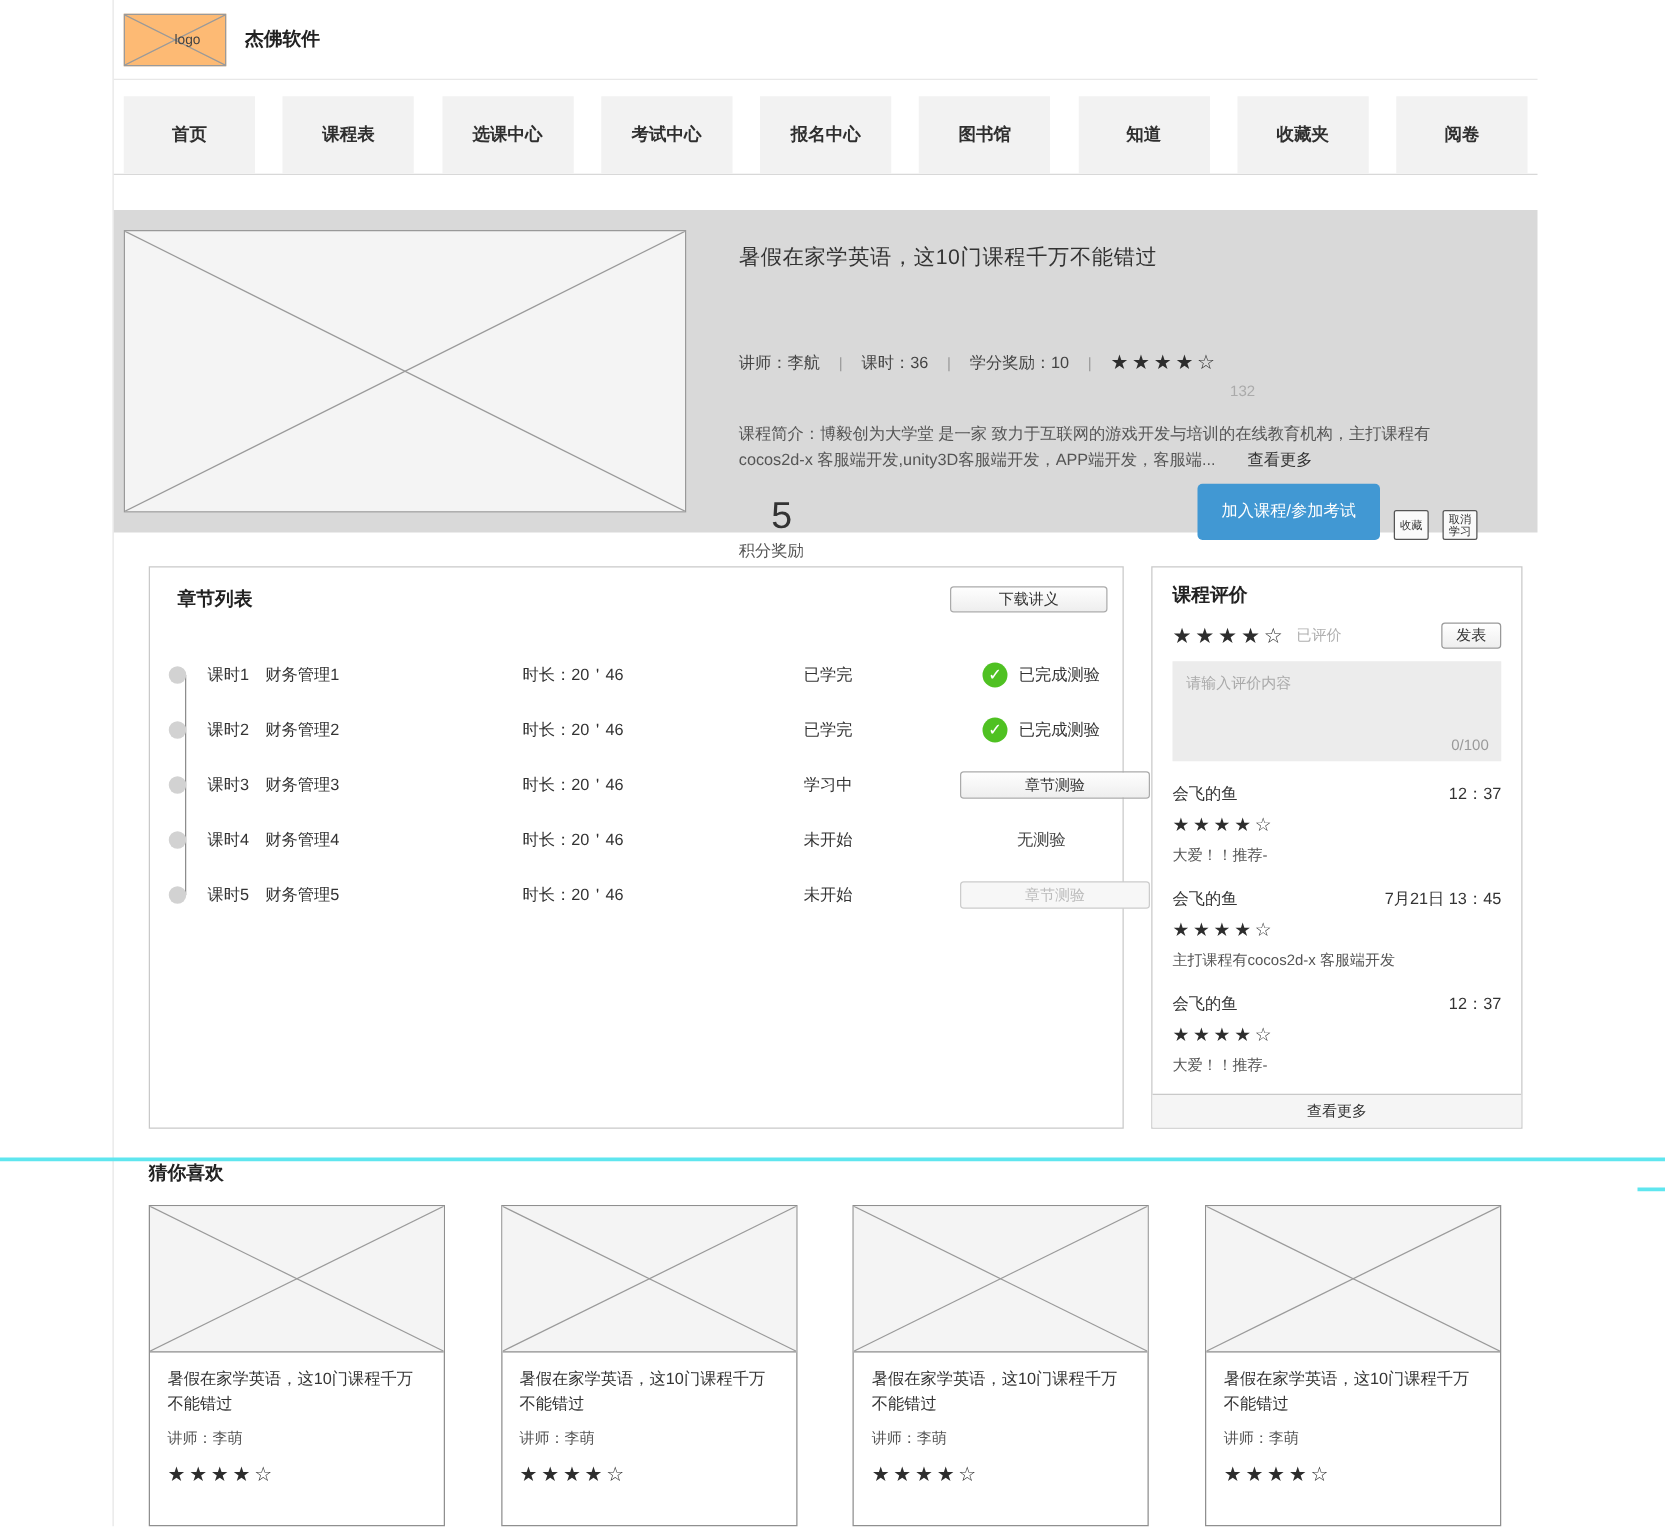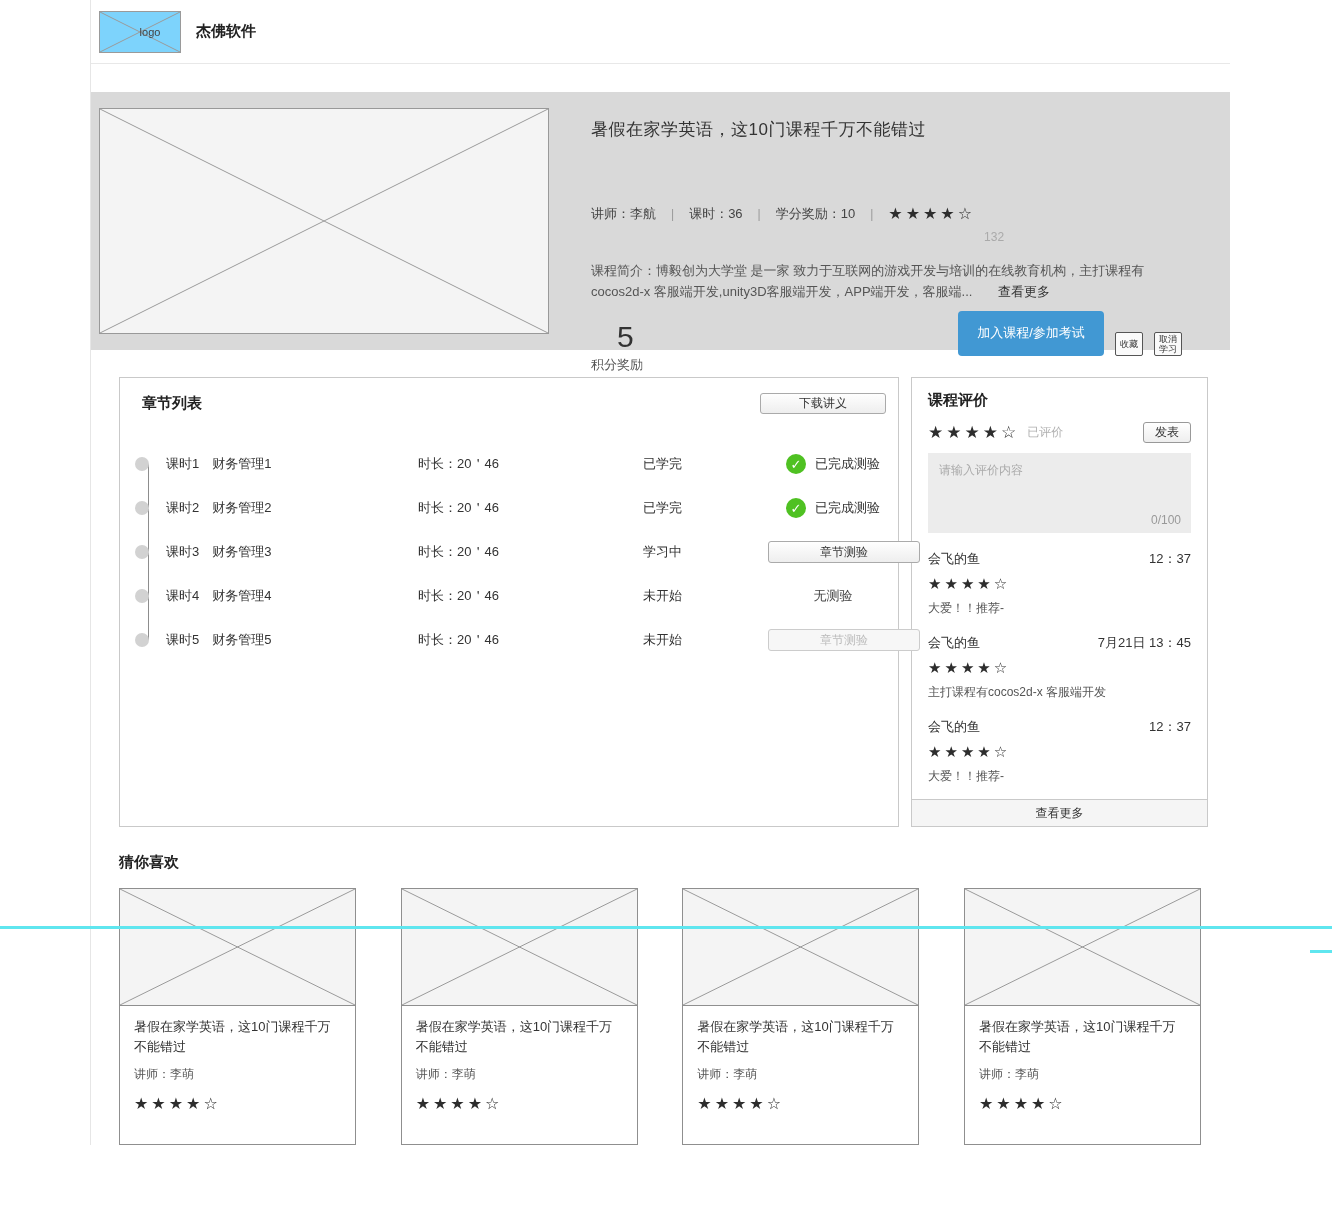--- a/index.html
+++ b/index.html
@@ -5,21 +5,21 @@
   * { margin:0; padding:0; box-sizing:border-box; }
   body {
     width:1332px; height:1229px; position:relative; overflow:hidden;
     background:#fff; color:#333;
     font-family:"Liberation Sans","DejaVu Sans",sans-serif;
   }
   .page { margin-left:90px; width:1140px; border-left:1px solid #e6e6e6; }
 
   
   .topbar { height:64px; display:flex; align-items:center; padding:0 10px 0 8px; border-bottom:1px solid #e8e8e8; }
-  .logo-box { width:82px; height:42px; background:#7dd3fc; border:1px solid #9a9a9a; position:relative;
+  .logo-box { width:82px; height:42px; background:#fdba74; border:1px solid #9a9a9a; position:relative;
               display:flex; align-items:center; justify-content:center; flex:none;padding-left:20px; }
   .logo-box span { position:relative; z-index:1; font-size:11px; color:#444; }
   .site-name { margin-left:15px; font-size:15px; font-weight:bold; color:#222; }
   .topbar-links { margin-left:auto; display:flex; gap:27px; font-size:13px; color:#333; }
   .topbar-links span { cursor:pointer; }
 
   
   .nav { display:flex; justify-content:space-between; padding:13px 8px 0; height:76px; border-bottom:1px solid #d8d8d8; }
   .tab { width:105px; height:62px; background:#f2f2f2; display:flex; align-items:center; justify-content:center;
          font-size:14px; font-weight:bold; color:#2f2f2f; cursor:pointer; }
@@ -41,21 +41,21 @@
   .more-link { margin-left:22px; color:#333; cursor:pointer; }
   .hero-bottom { display:flex; align-items:flex-end; margin-top:8px; }
   .points-value { font-size:30px; color:#333; padding-left:26px; }
   .points-label { font-size:13px; color:#555; margin-top:2px; }
   .hero-actions { margin-left:auto; display:flex; align-items:flex-end; gap:11px; padding:0 26px 18px 0; }
   .join-btn { width:146px; height:45px; background:#4198d3; color:#fff; font-size:13px; border:none; border-radius:4px; cursor:pointer; }
   .mini-btn { width:28px; height:24px; font-size:9px; line-height:1.15; border:1px solid #555; background:#fafafa;
               border-radius:2px; color:#333; cursor:pointer; padding:0; }
 
   
-  .main-row { display:flex; gap:12px; margin-top:27px; padding-left:28px; }
+  .main-row { display:flex; gap:22px; margin-top:27px; padding-left:28px; }
   .chapter-panel { width:780px; height:450px; border:1px solid #c9c9c9; position:relative; }
   .panel-head { display:flex; justify-content:space-between; align-items:center; padding:15px 12px 0 22px; }
   .panel-title { font-size:15px; font-weight:bold; color:#222; }
   .ghost-btn { width:126px; height:21px; font-size:12px; color:#333; border:1px solid #aaa; border-radius:3px;
                background:linear-gradient(#fefefe,#eee); cursor:pointer; }
   .chapter-list { position:relative; margin-top:28px; }
   .timeline { position:absolute; left:28px; top:22px; width:1px; height:176px; background:#8d8d8d; }
   .ch-row { display:grid; grid-template-columns:46px 252px 225px 125px 1fr; align-items:center; height:44px; font-size:13px; color:#333; }
   .dot { width:14px; height:14px; border-radius:50%; background:#d2d2d2; margin-left:15px; position:relative; z-index:1; }
   .ch-action { display:flex; align-items:center; justify-content:center; gap:9px; }
@@ -107,20 +107,31 @@
     <div class="logo-box">
       <svg class="xph" viewBox="0 0 100 100" preserveAspectRatio="none">
         <line x1="0" y1="0" x2="100" y2="100" stroke="#9a9a9a" stroke-width="1" vector-effect="non-scaling-stroke"></line>
         <line x1="100" y1="0" x2="0" y2="100" stroke="#9a9a9a" stroke-width="1" vector-effect="non-scaling-stroke"></line>
       </svg>
       <span>logo</span>
     </div>
     <div class="site-name">杰佛软件</div>
   </div>
 
+  <div class="nav">
+    <div class="tab">首页</div>
+    <div class="tab">课程表</div>
+    <div class="tab">选课中心</div>
+    <div class="tab">考试中心</div>
+    <div class="tab">报名中心</div>
+    <div class="tab">图书馆</div>
+    <div class="tab">知道</div>
+    <div class="tab">收藏夹</div>
+    <div class="tab">阅卷</div>
+  </div>
 
   <div class="hero">
     <div class="hero-media">
       <svg class="xph" viewBox="0 0 100 100" preserveAspectRatio="none">
         <line x1="0" y1="0" x2="100" y2="100" stroke="#9a9a9a" stroke-width="1" vector-effect="non-scaling-stroke"></line>
         <line x1="100" y1="0" x2="0" y2="100" stroke="#9a9a9a" stroke-width="1" vector-effect="non-scaling-stroke"></line>
       </svg>
     </div>
     <div class="hero-right">
       <div class="hero-title">暑假在家学英语，这10门课程千万不能错过</div>

